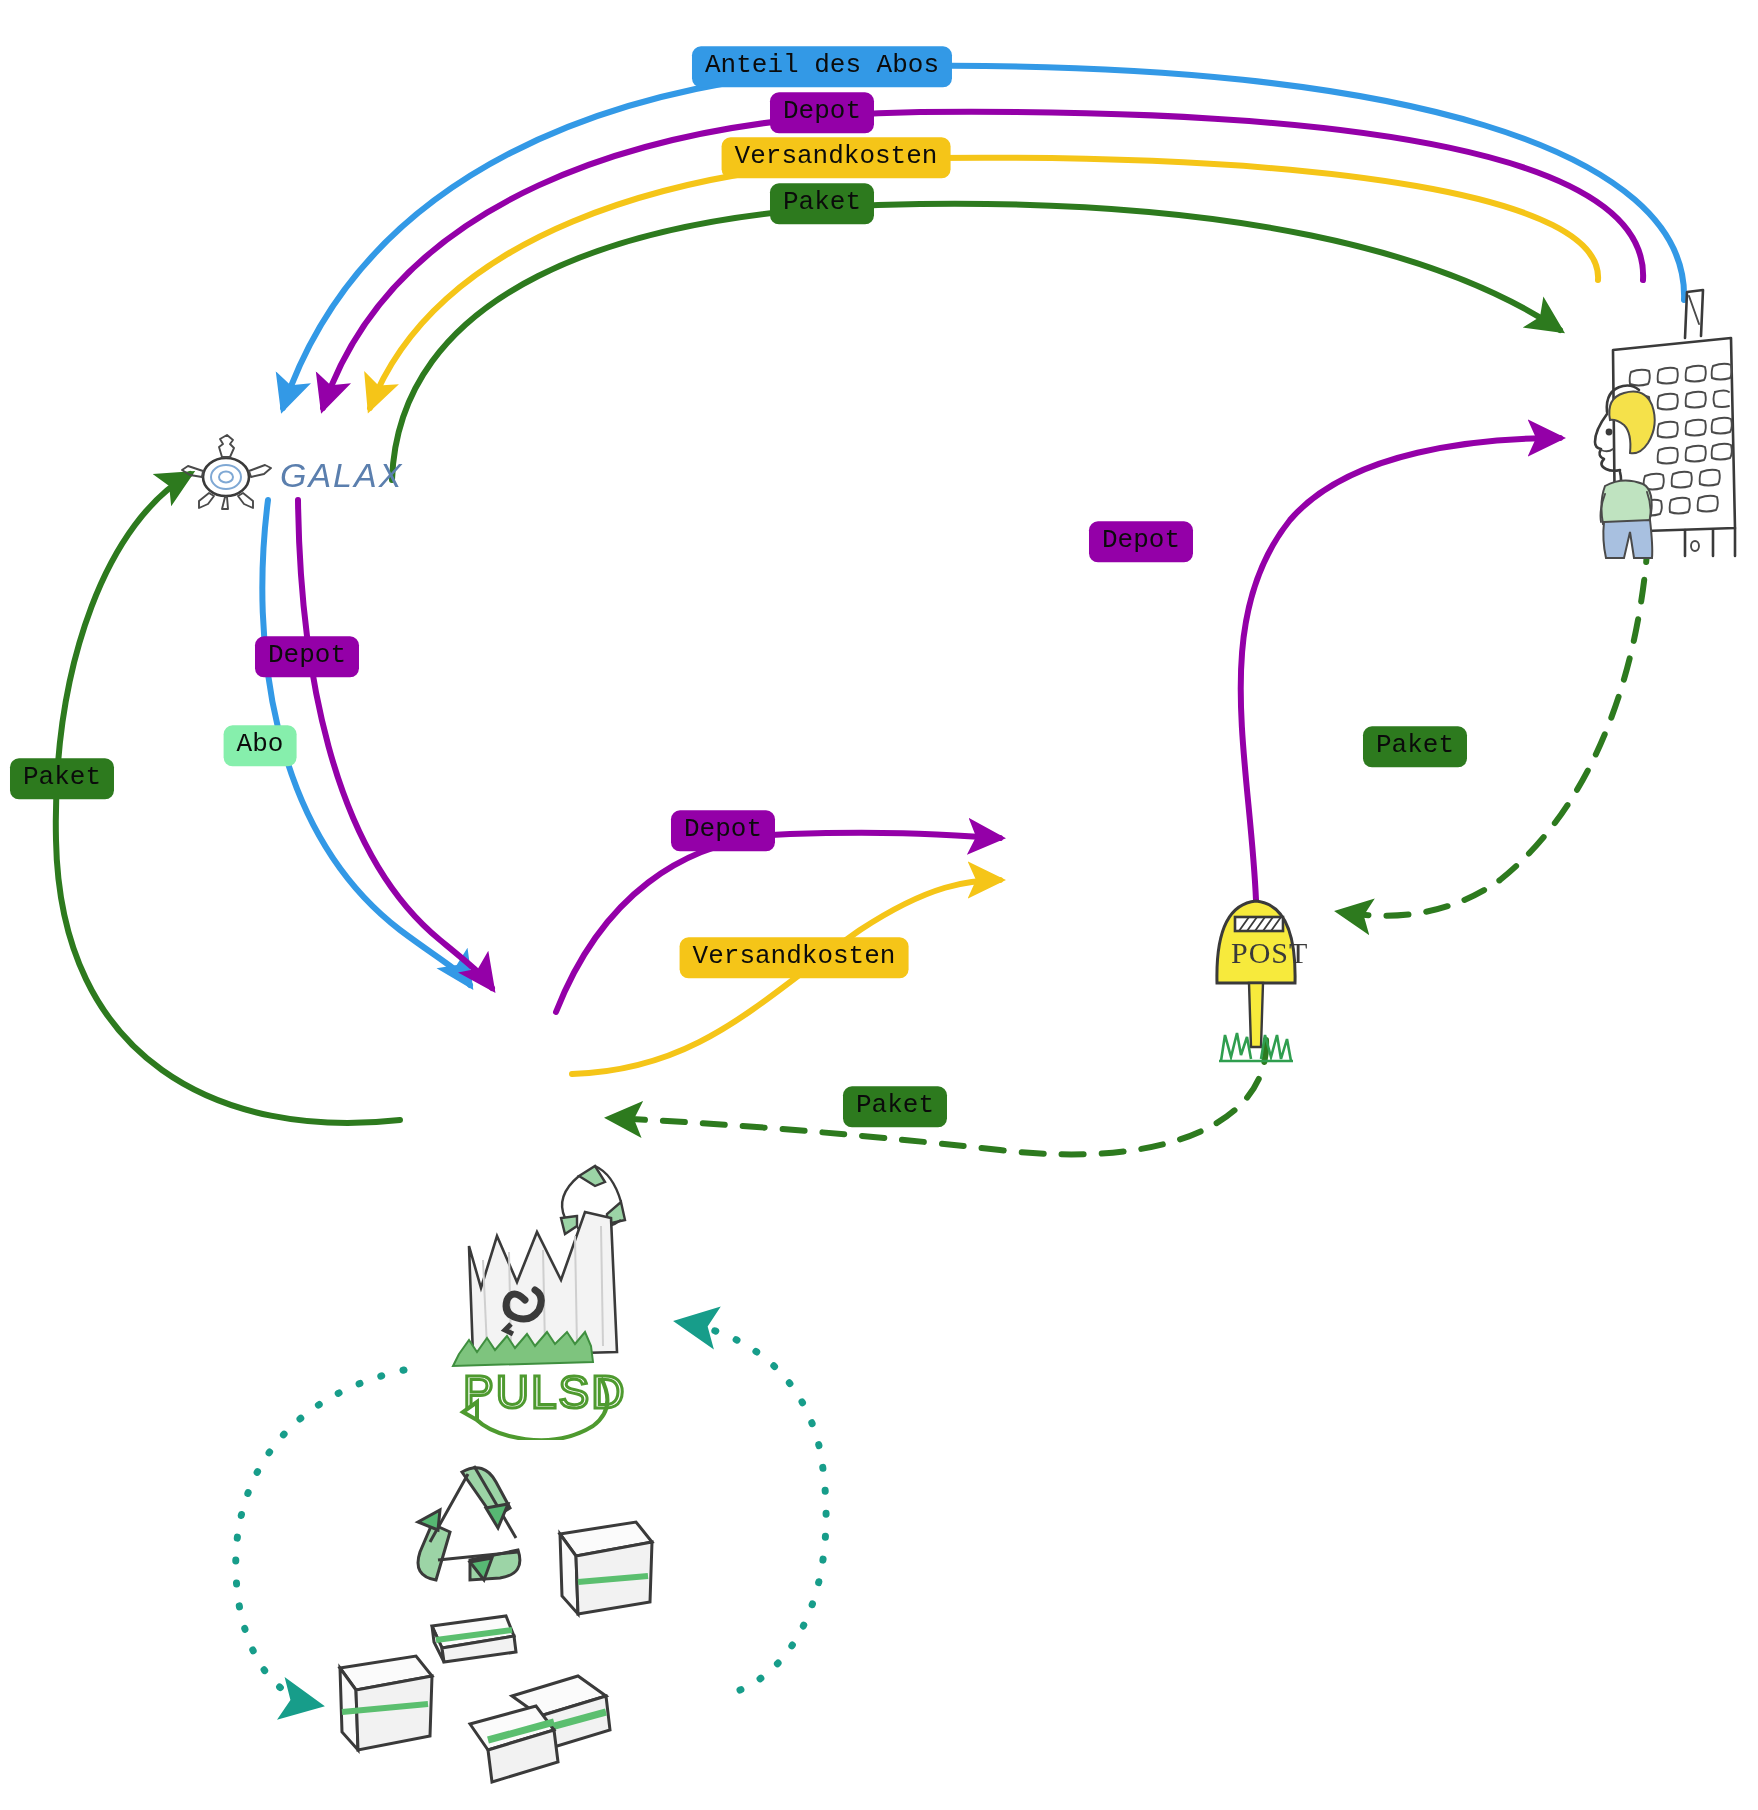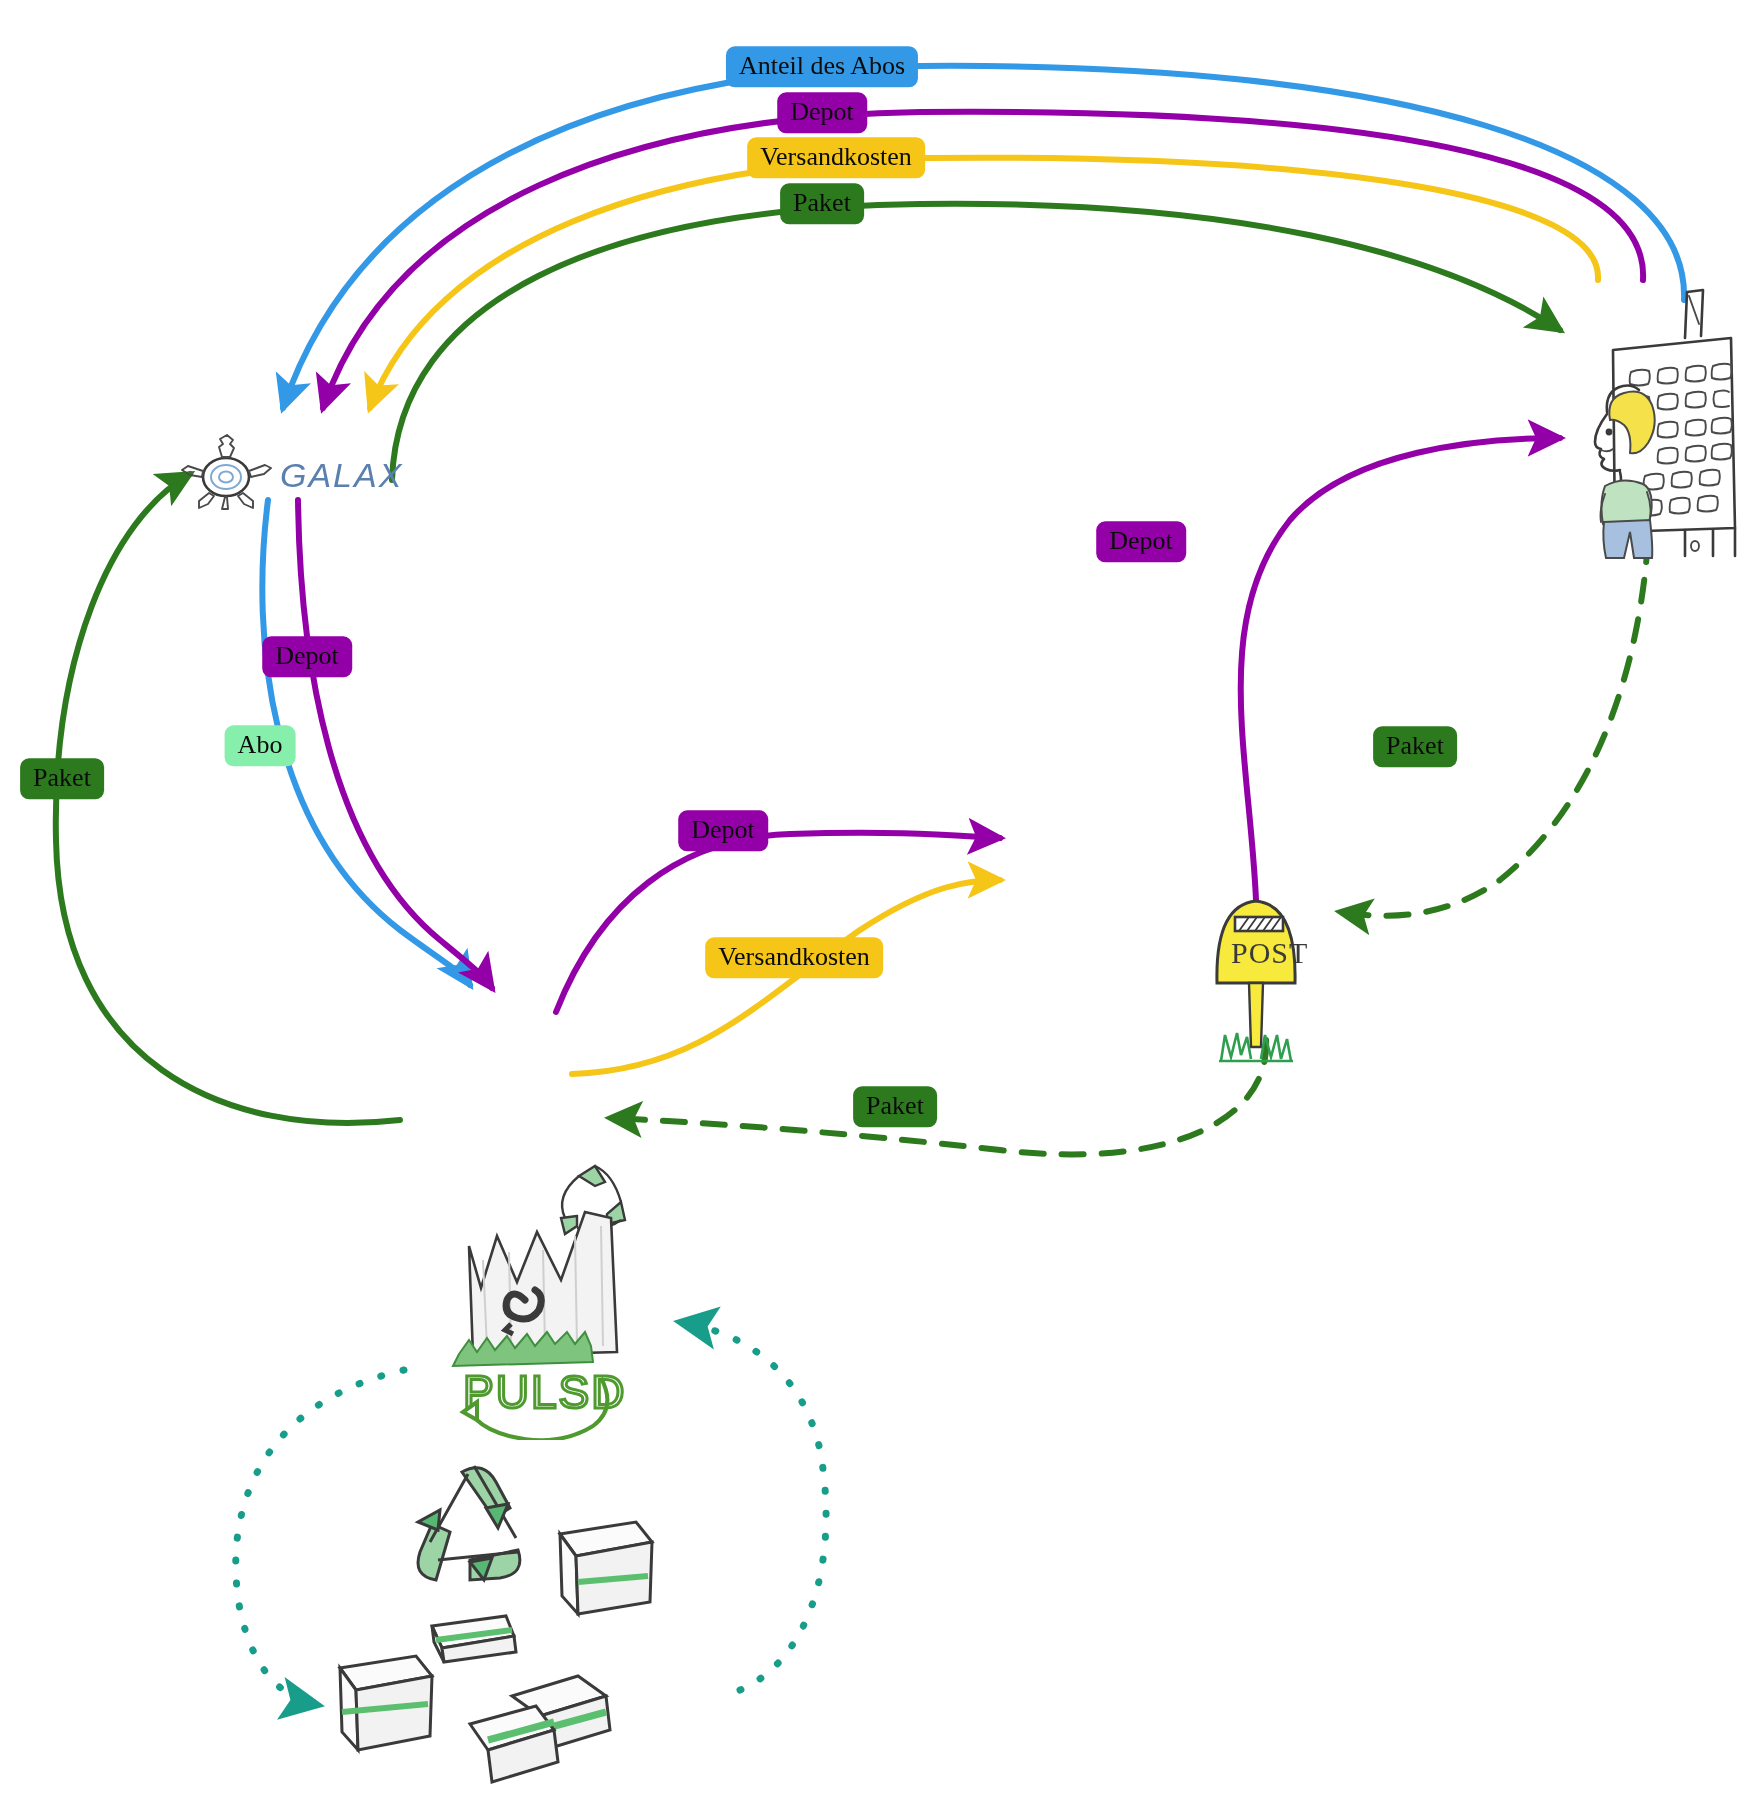--- a/index.html
+++ b/index.html
@@ -26,21 +26,21 @@
   }
   .edge-label {
     position: absolute;
     transform: translate(-50%, -50%);
     border-radius: 9px;
     padding: 6px 13px 8px 13px;
     font-size: 26px;
     line-height: 1.05;
     color: #0b0b0b;
     white-space: nowrap;
-    font-family: Liberation Serif, serif;
+    font-family: Liberation Mono, monospace;
   }
   .node {
     position: absolute;
     transform: translate(-50%, -50%);
   }
   .node svg { display: block; }
   .sketch-stroke {
     fill: none;
     stroke: #3a3a3a;
     stroke-width: 2.6;

